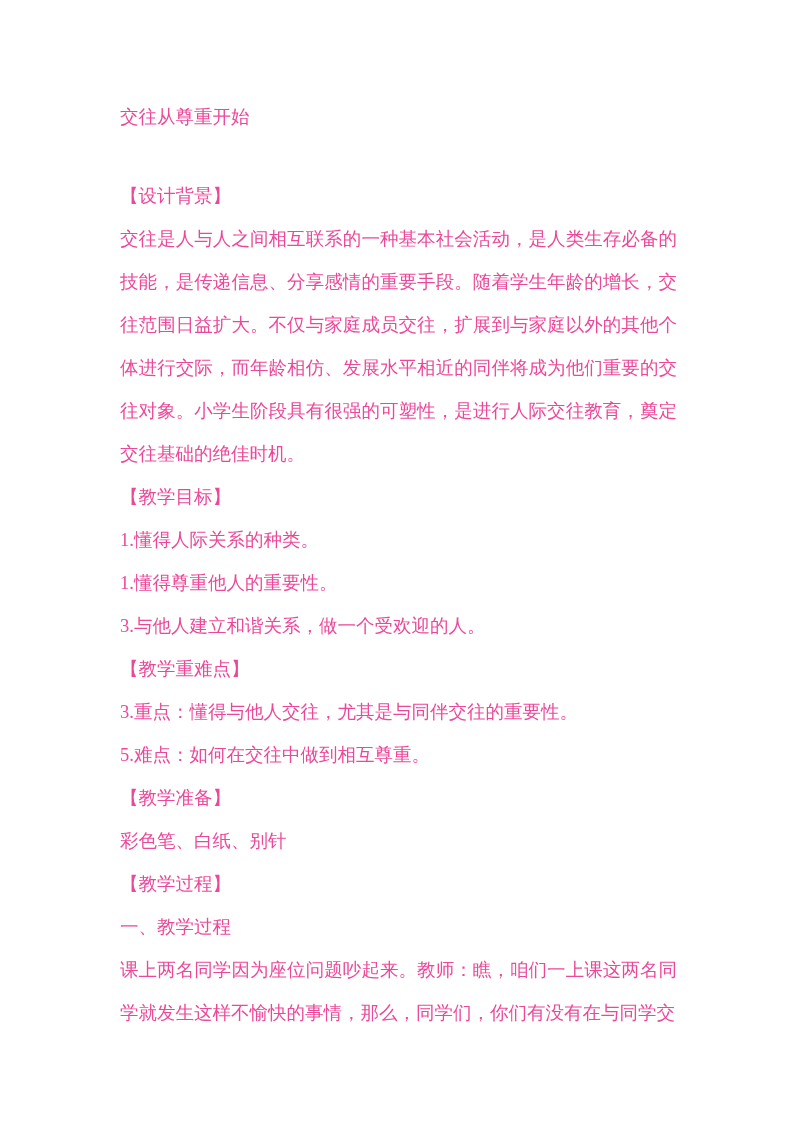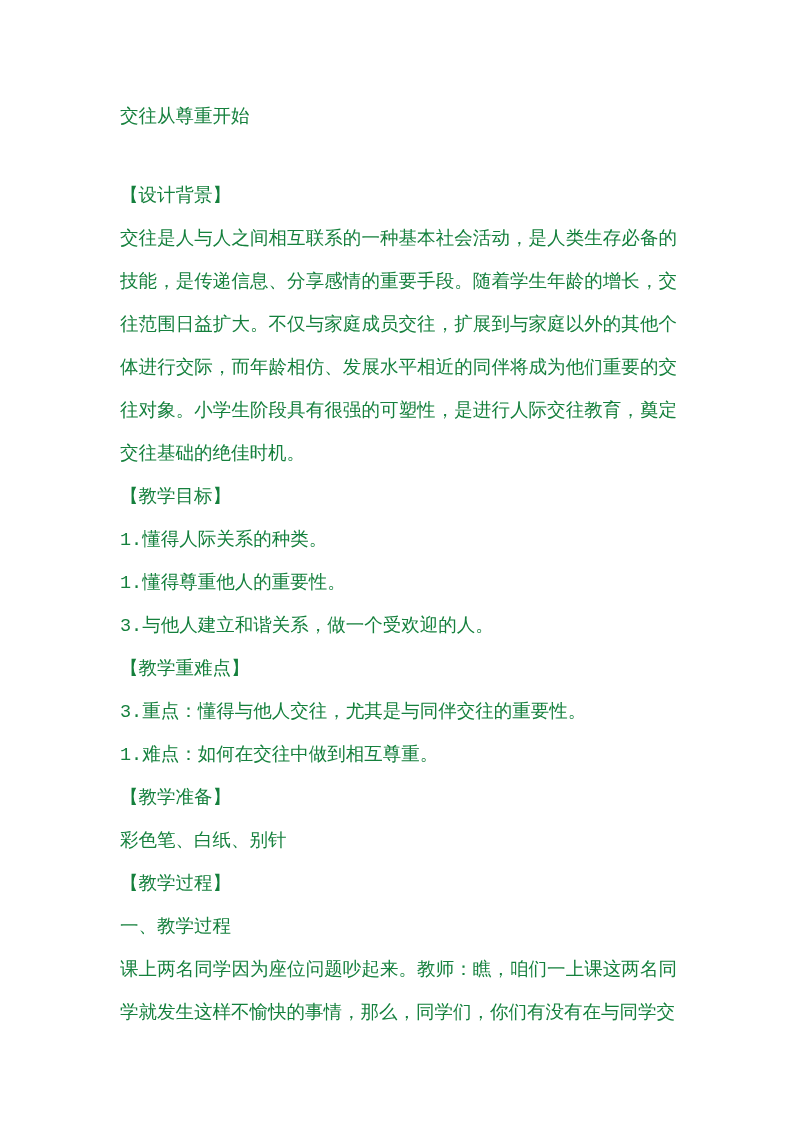--- a/index.html
+++ b/index.html
@@ -15,24 +15,24 @@
   .page {
     box-sizing: border-box;
     width: 793px;
     height: 1122px;
     padding: 96px 116px 0 120px;
     background: #ffffff;
   }
   .page p {
     margin: 0;
     padding: 0;
-    font-family: Liberation Mono, monospace;
+    font-family: Liberation Serif, serif;
     font-size: 18.5px;
     line-height: 43px;
-    color: #15803d;
+    color: #ec4899;
     letter-spacing: 0;
   }
   .para-justify {
     text-align: justify;
     text-justify: inter-ideograph;
   }
   .blank-line {
     height: 36px;
   }
 </style>
@@ -54,21 +54,21 @@
   <p>1.懂得人际关系的种类。</p>
 
   <p>1.懂得尊重他人的重要性。</p>
 
   <p>3.与他人建立和谐关系，做一个受欢迎的人。</p>
 
   <p>【教学重难点】</p>
 
   <p>3.重点：懂得与他人交往，尤其是与同伴交往的重要性。</p>
 
-  <p>1.难点：如何在交往中做到相互尊重。</p>
+  <p>5.难点：如何在交往中做到相互尊重。</p>
 
   <p>【教学准备】</p>
 
   <p>彩色笔、白纸、别针</p>
 
   <p>【教学过程】</p>
 
   <p>一、教学过程</p>
 
   <p class="para-justify">课上两名同学因为座位问题吵起来。教师：瞧，咱们一上课这两名同学就发生这样不愉快的事情，那么，同学们，你们有没有在与同学交</p>

